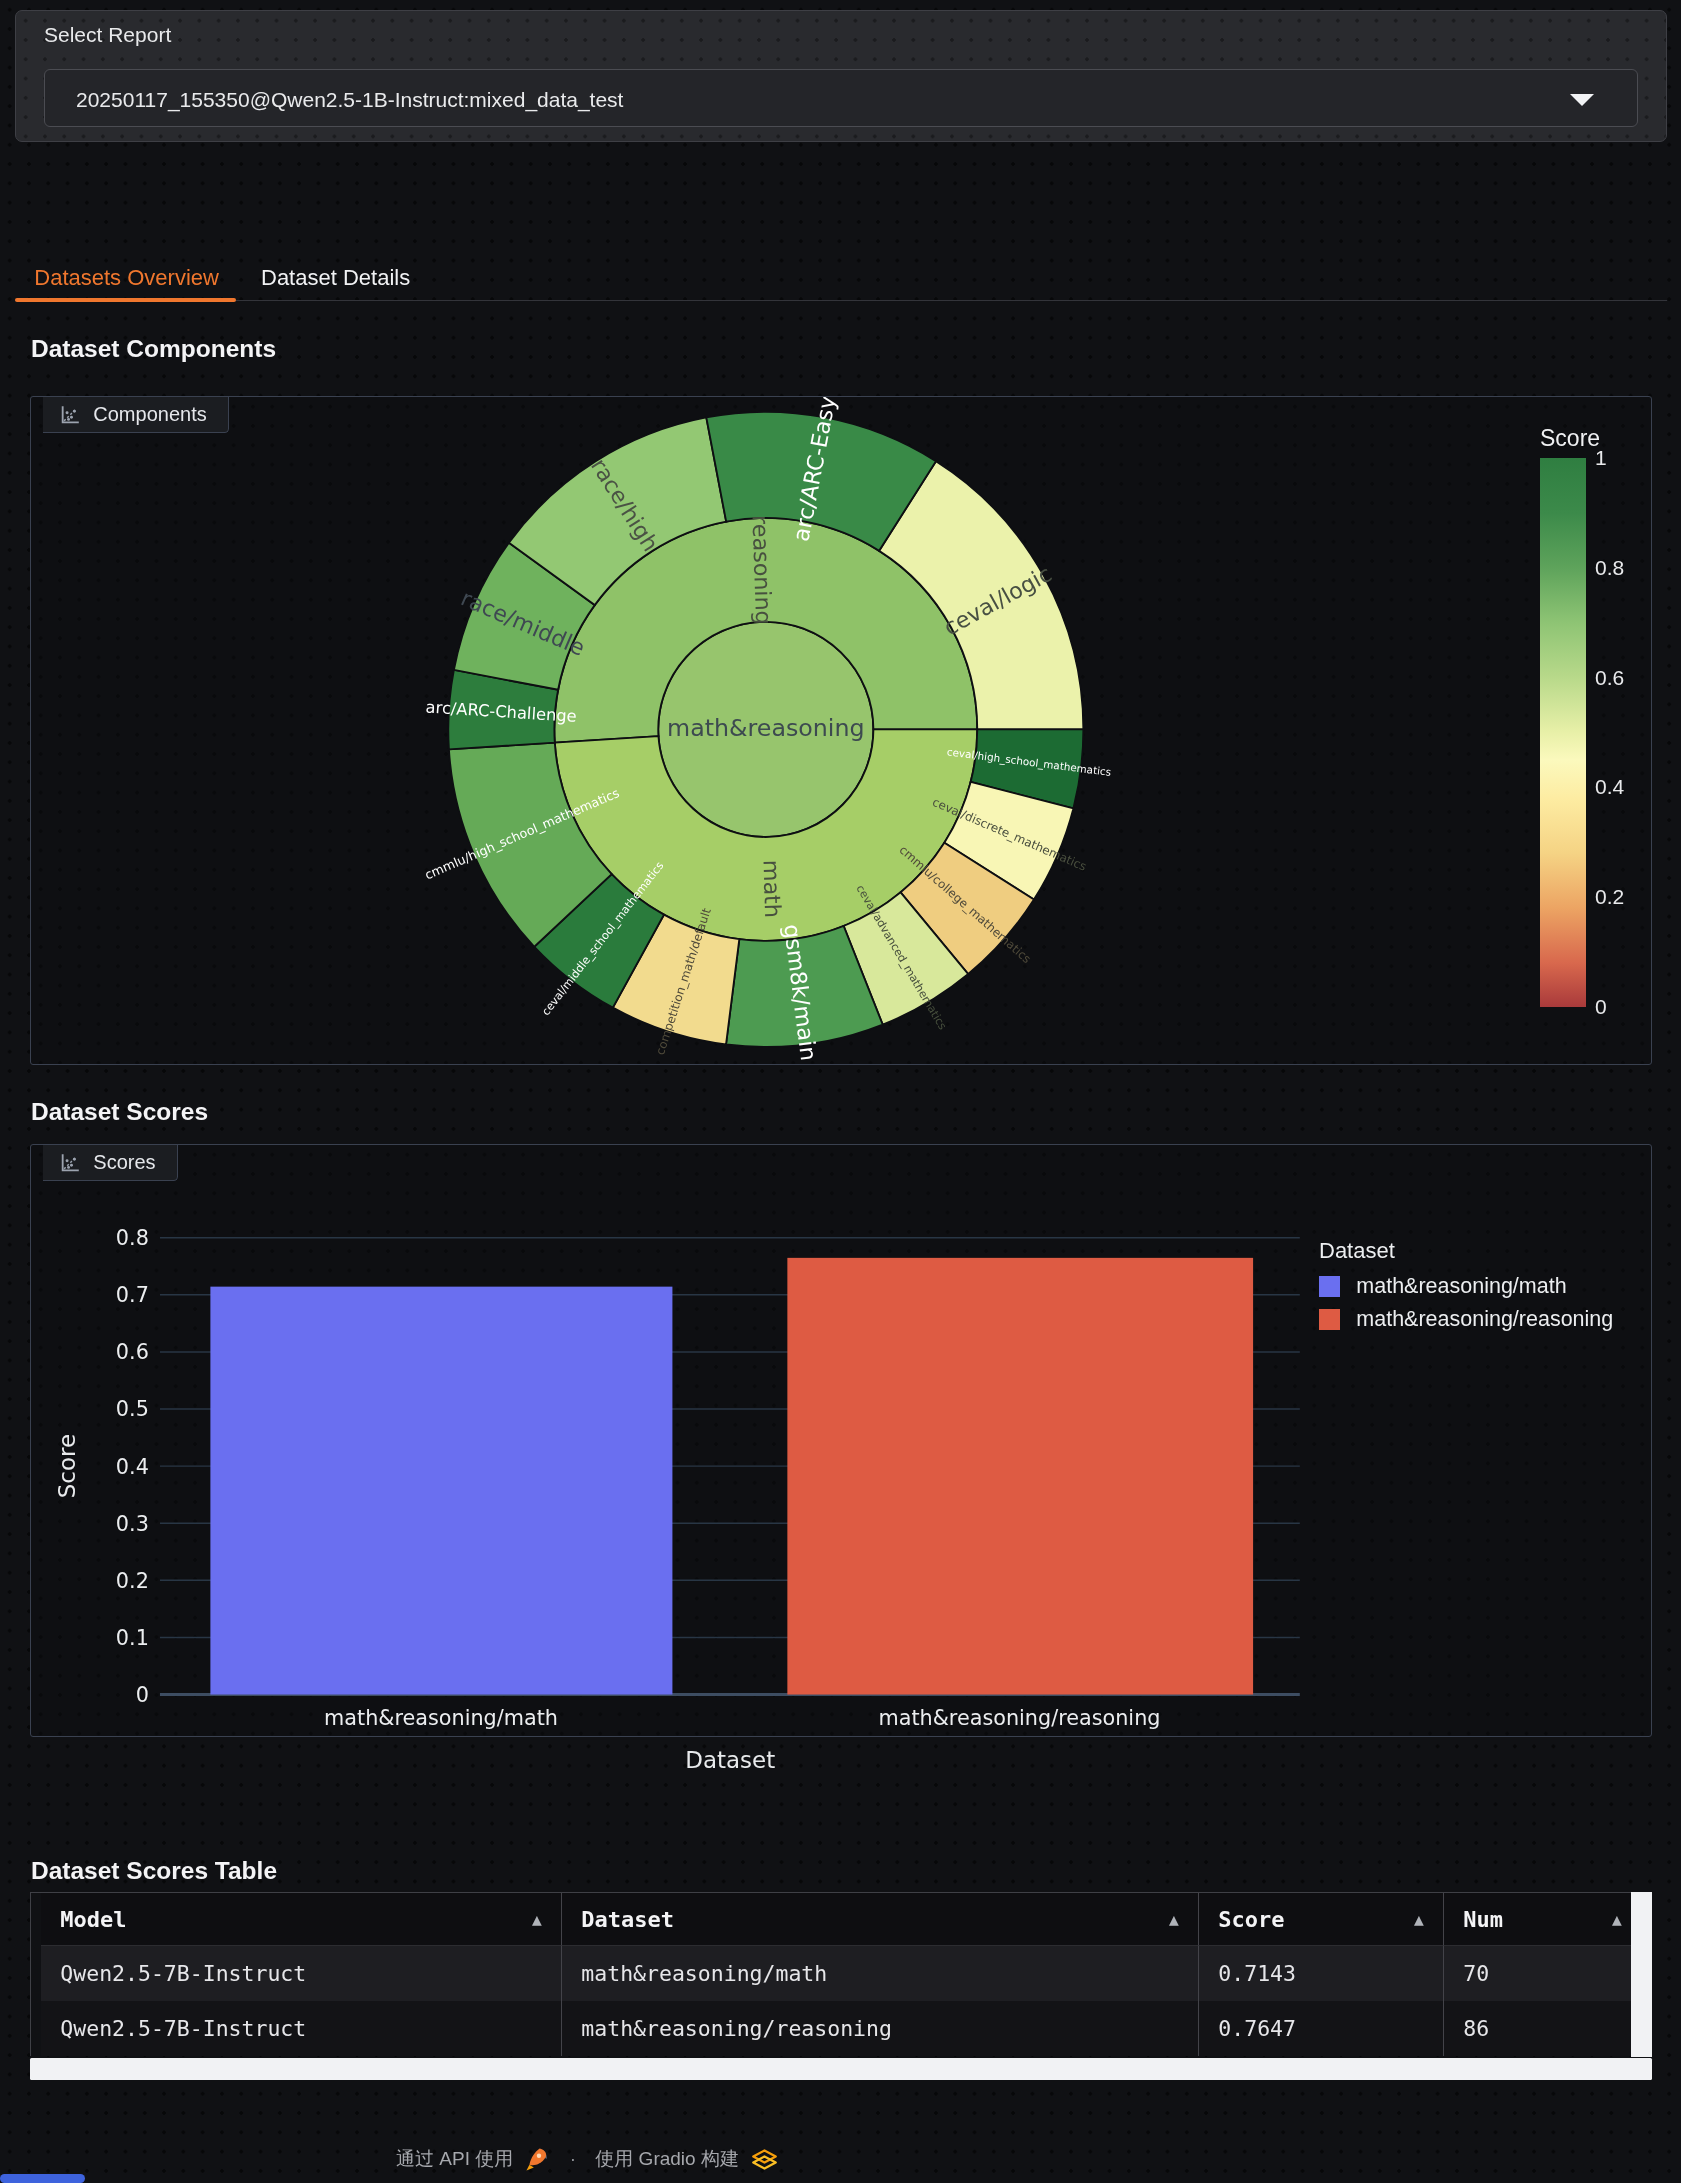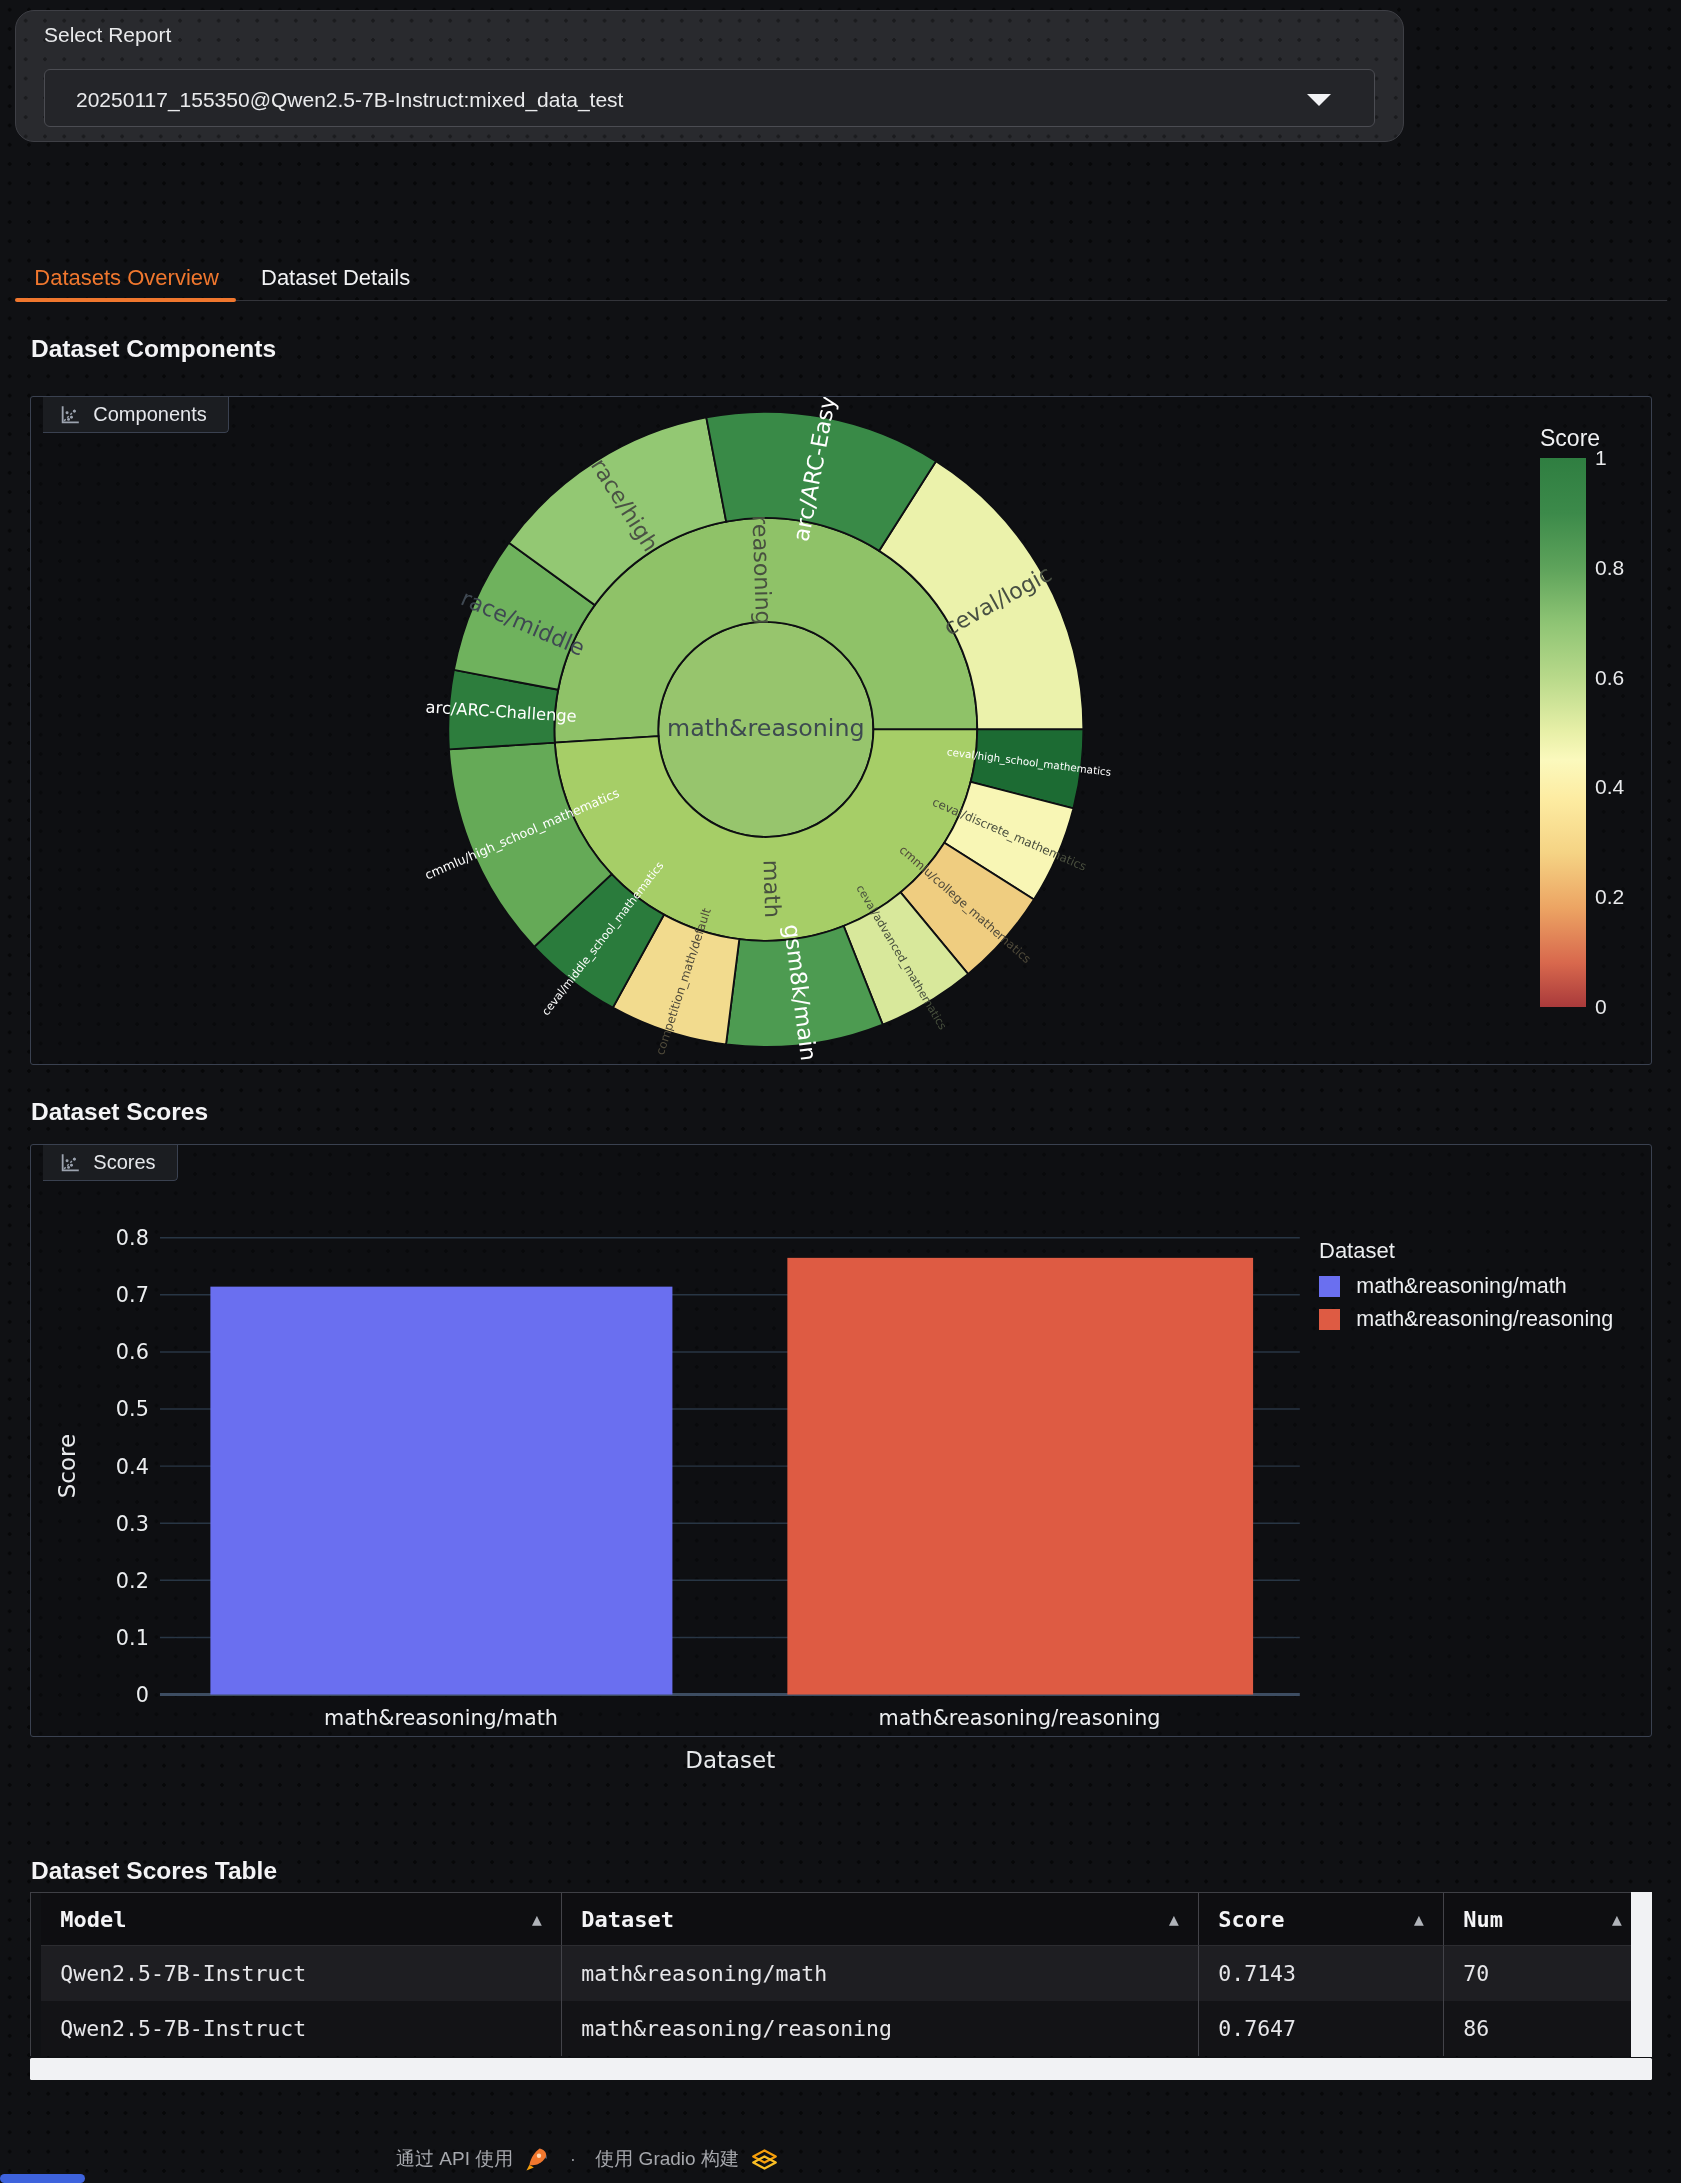--- a/index.html
+++ b/index.html
@@ -4,22 +4,22 @@
 <style>
   html,body{margin:0;padding:0;background:#0b0c0e;}
   .page{position:relative;width:1682px;height:2183px;overflow:hidden;
     background-color:#101114;
     background-image:radial-gradient(rgba(0,0,0,.55) 1.5px, transparent 1.9px);
     background-size:19.3px 19.3px;
     font-family:"Liberation Sans", sans-serif;color:#e7e8ea;}
   .dots{background-image:radial-gradient(rgba(0,0,0,.35) 1.5px, transparent 1.9px);background-size:19.3px 19.3px;}
 
   
-  .panel{position:absolute;left:15px;width:1389px;background-color:#292a2e;
-    border:0.7px solid #3e3f45;border-radius:19px;box-sizing:border-box;padding-left:22px;}
+  .panel{position:absolute;left:15px;width:1652px;background-color:#292a2e;
+    border:0.7px solid #3e3f45;border-radius:7px;box-sizing:border-box;padding-left:22px;}
   .panel.select{top:10.4px;height:132px;}
   .panel.accordion{top:165px;height:63px;cursor:pointer;}
   .panel-label{position:absolute;left:28px;top:12px;font-size:21px;color:#e8e9eb;}
   .accordion-label{position:absolute;left:28px;top:19.3px;font-size:21px;color:#e8e9eb;}
   .dropdown{position:absolute;left:28px;right:28px;top:58px;height:58px;background-color:#242529;
     border:0.7px solid #4b4c52;border-radius:6px;box-sizing:border-box;cursor:pointer;}
   .dropdown-value{position:absolute;left:31px;top:18px;font-size:21px;color:#e9eaec;white-space:nowrap;}
   .caret-down{position:absolute;right:43px;top:24px;width:0;height:0;
     border-left:12px solid transparent;border-right:12px solid transparent;border-top:12.6px solid #f2f3f5;}
   .caret-left{position:absolute;right:31px;top:21px;width:0;height:0;
@@ -88,21 +88,21 @@
   svg text{font-family:"DejaVu Sans", sans-serif;}
 </style>
 </head>
 <body>
 
 <div class="page">
 
   <section class="panel select dots">
     <span class="panel-label">Select Report</span>
     <div class="dropdown">
-      <span class="dropdown-value">20250117_155350@Qwen2.5-7B-Instruct:mixed_data_test</span>
+      <span class="dropdown-value">20250117_155350@Qwen2.5-1B-Instruct:mixed_data_test</span>
       <span class="caret-down"></span>
     </div>
   </section>
 
 
   <nav class="tabbar">
     <div class="tab active" style="left:19.3px;">Datasets Overview</div>
     <div class="tab inactive" style="left:246px;">Dataset Details</div>
     <div class="tab-underline" style="width:221px;"></div>
   </nav>

